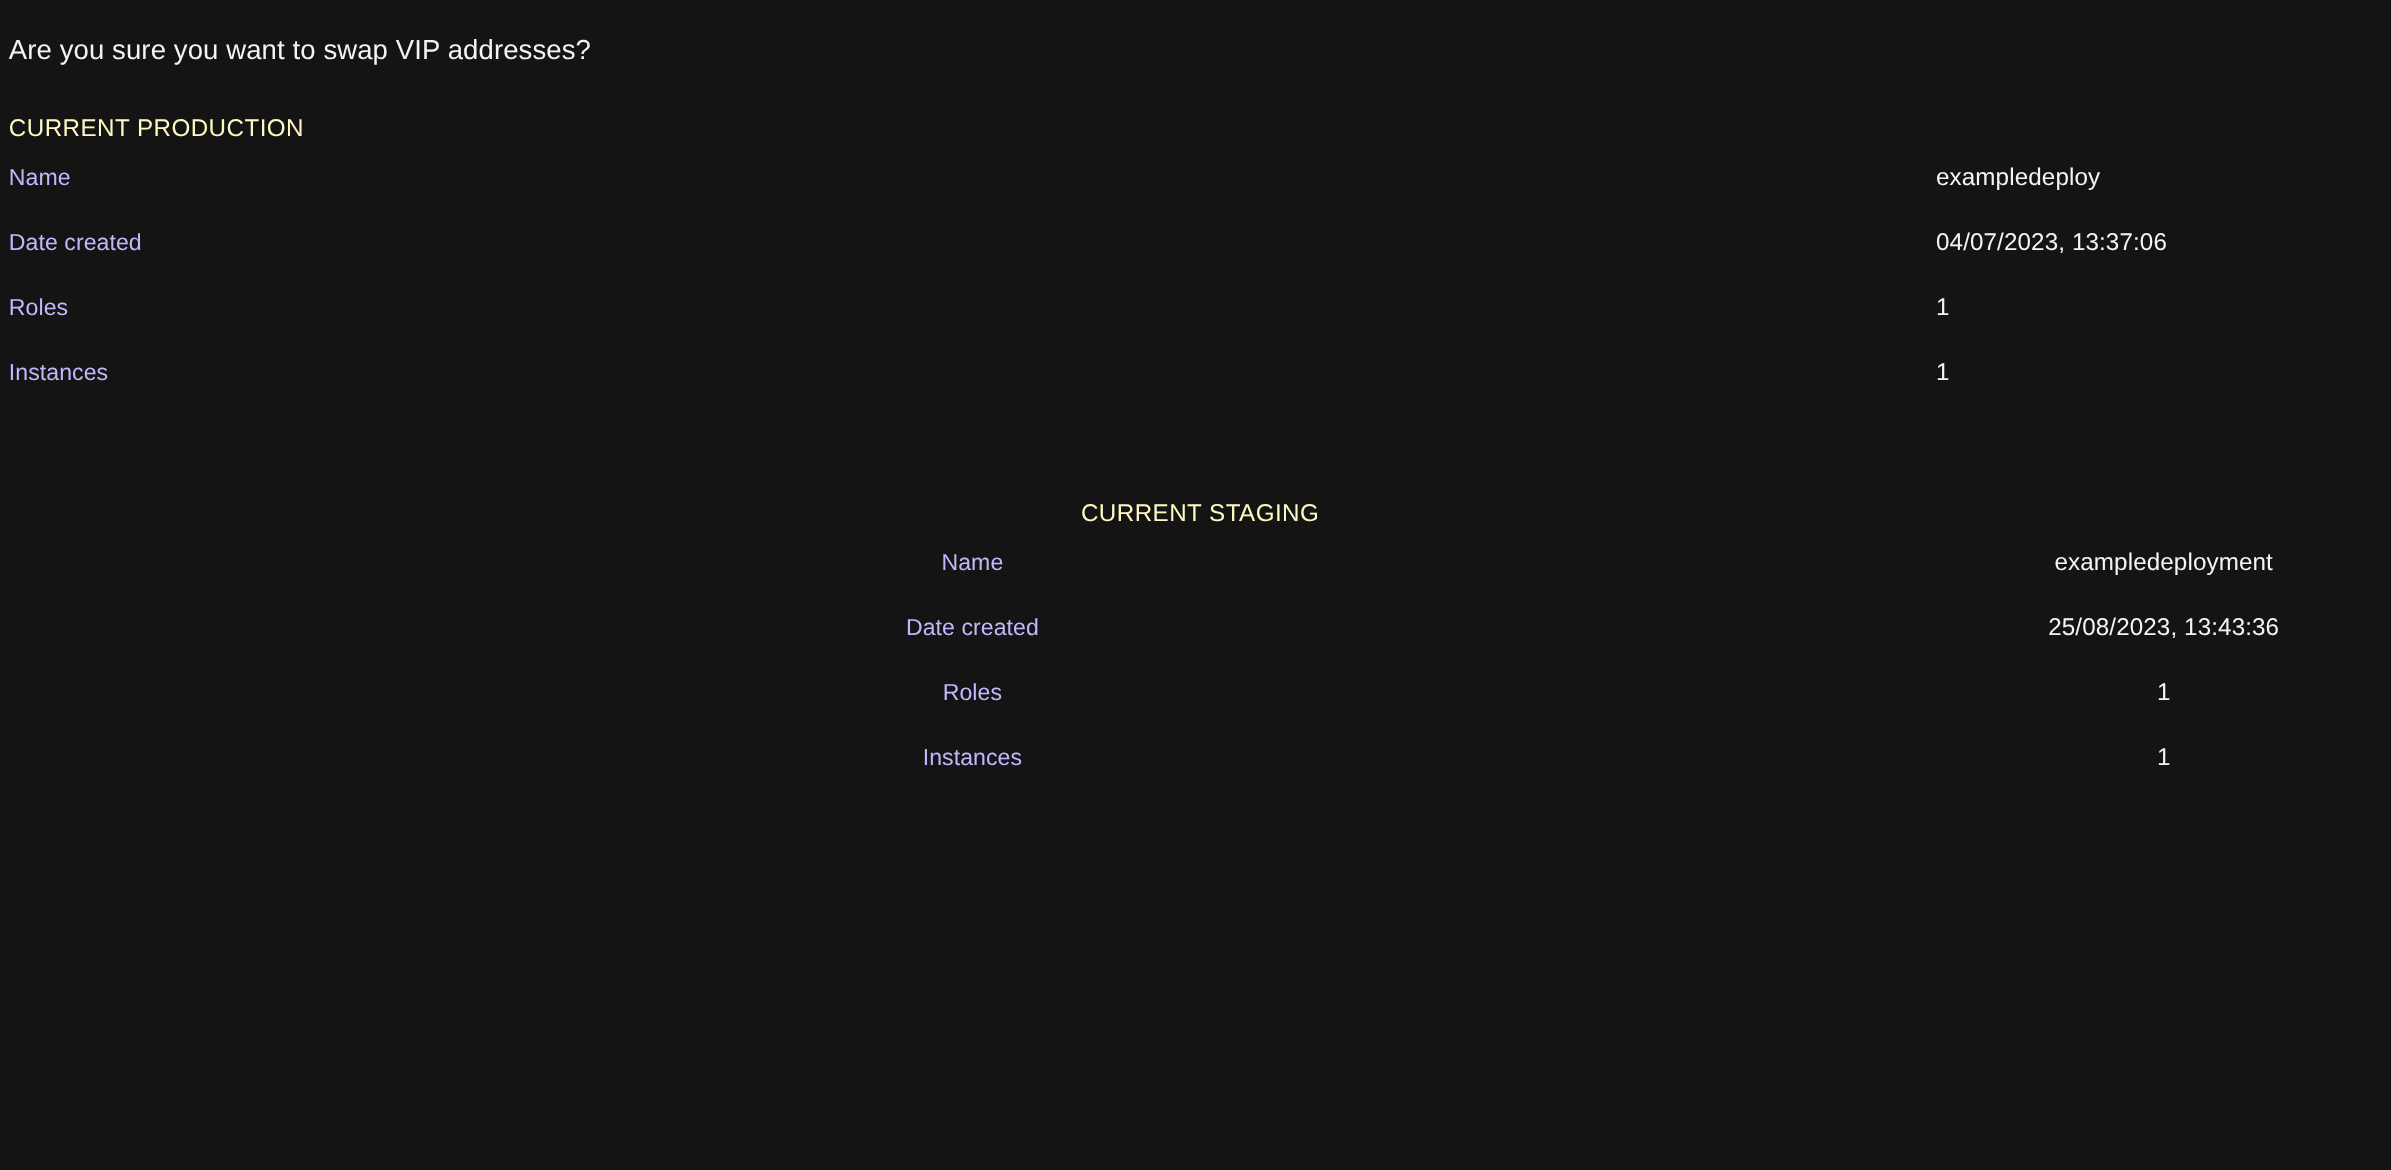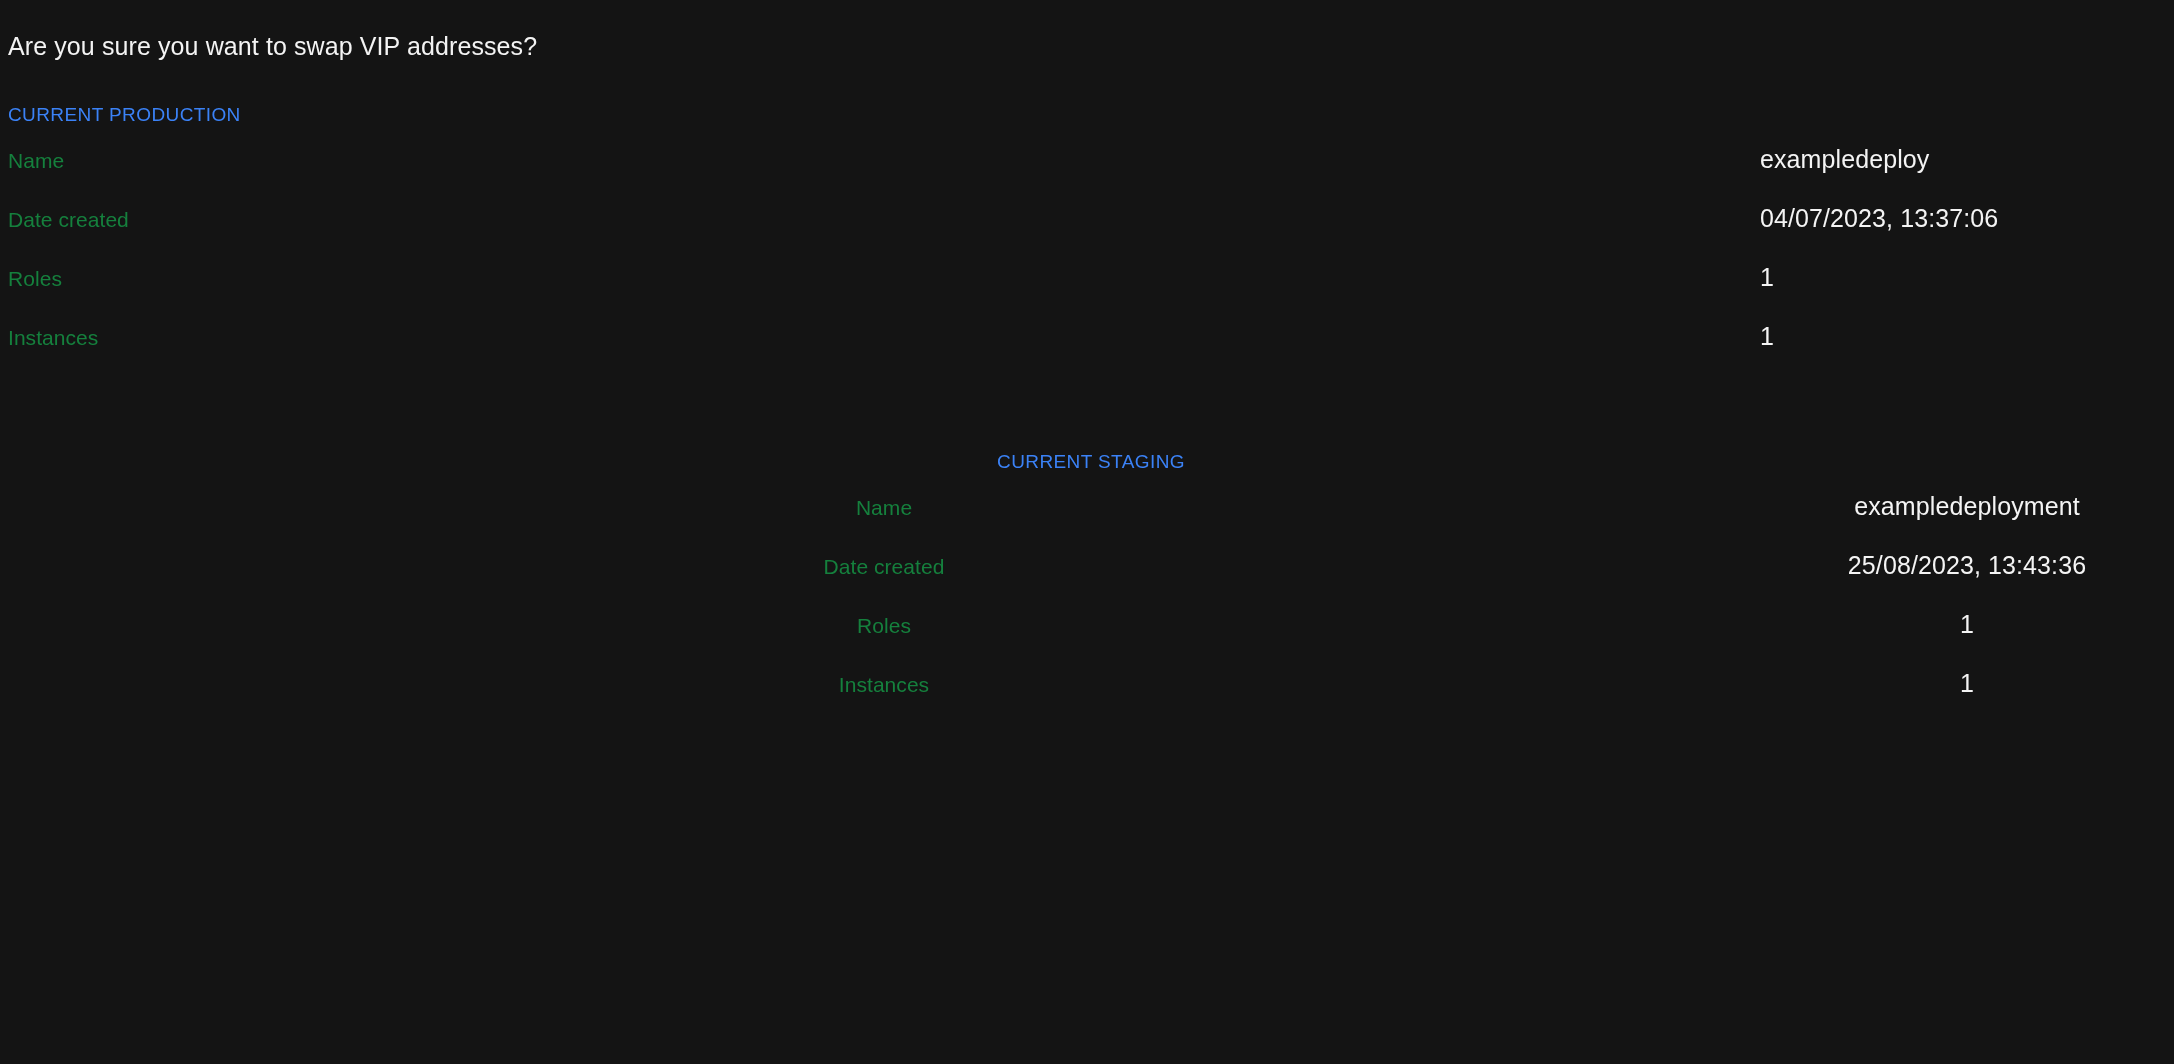--- a/index.html
+++ b/index.html
@@ -39,24 +39,24 @@
   
   .deployment-section {
     margin-top: 44px;
   }
   .deployment-section.staging-section {
     margin-top: 70px;
     text-align: center;
   }
 
   .section-heading {
-    font-size: 19px;
+    font-size: 22px;
     font-weight: 400;
     line-height: 1.1;
-    color: #3b82f6;
+    color: #fef9c3;
     letter-spacing: 0.4px;
     white-space: nowrap;
     margin-bottom: 20px;
     margin-top: 16px;
   }
 
   
   .property-list {
     display: block;
     width: 2166px;
@@ -68,28 +68,28 @@
     height: 59px;
     width: 100%;
   }
 
   .property-label {
     flex: 0 0 1752px;
     width: 1752px;
     font-size: 21px;
     font-weight: 400;
     line-height: 1.1;
-    color: #15803d;
+    color: #c4b5fd;
     letter-spacing: 0.05px;
     white-space: nowrap;
   }
 
   .property-value {
     flex: 1 1 auto;
-    font-size: 25px;
+    font-size: 22px;
     font-weight: 400;
     line-height: 1.1;
     color: #f4f4f4;
     letter-spacing: 0.1px;
     white-space: nowrap;
   }
 </style>
 </head>
 <body>
 

